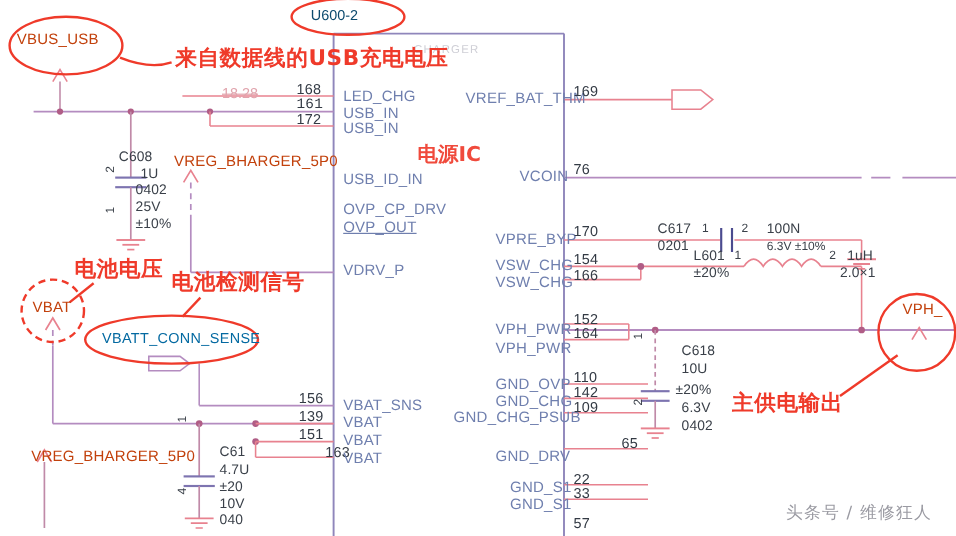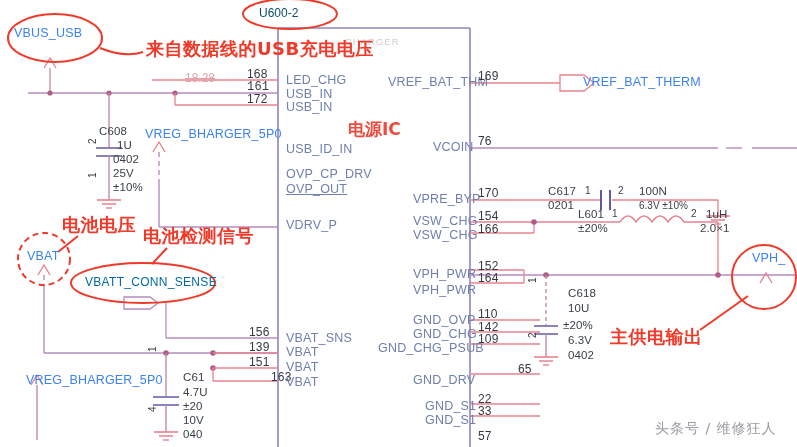--- a/index.html
+++ b/index.html
@@ -35,21 +35,21 @@
   }
   
   .pin-num {
     font-size: 12px;
     color: #333a44;
     letter-spacing: 0.2px;
   }
   
   .net {
     font-size: 12.5px;
-    color: #3b82f6;
+    color: #c2410c;
     letter-spacing: 0.2px;
   }
   
   .comp {
     font-size: 11.5px;
     color: #3a4049;
     letter-spacing: 0.1px;
   }
   .comp-sm {
     font-size: 10px;
@@ -372,21 +372,20 @@
   <div class="lbl pin-num" style="left:478px; top:260px;">152</div>
   <div class="lbl pin-num" style="left:478px; top:272px;">164</div>
   <div class="lbl pin-num" style="left:478px; top:308px;">110</div>
   <div class="lbl pin-num" style="left:478px; top:321px;">142</div>
   <div class="lbl pin-num" style="left:478px; top:333px;">109</div>
   <div class="lbl pin-num" style="left:478px; top:363px;padding-left:40px;">65</div>
   <div class="lbl pin-num" style="left:478px; top:393px;">22</div>
   <div class="lbl pin-num" style="left:478px; top:405px;">33</div>
   <div class="lbl pin-num" style="left:478px; top:430px;">57</div>
 
-  <div class="lbl net" style="left:583px; top:76px;">VREF_BAT_THERM</div>
 
   <div class="lbl comp" style="left:548px; top:186px;">C617</div>
   <div class="lbl comp-sm" style="left:585px; top:186px;">1</div>
   <div class="lbl comp-sm" style="left:618px; top:186px;">2</div>
   <div class="lbl comp" style="left:548px; top:200px;">0201</div>
   <div class="lbl comp" style="left:639px; top:186px;">100N</div>
   <div class="lbl comp-sm" style="left:639px; top:201px;">6.3V ±10%</div>
 
   <div class="lbl comp" style="left:578px; top:209px;">L601</div>
   <div class="lbl comp-sm" style="left:612px; top:209px;">1</div>

